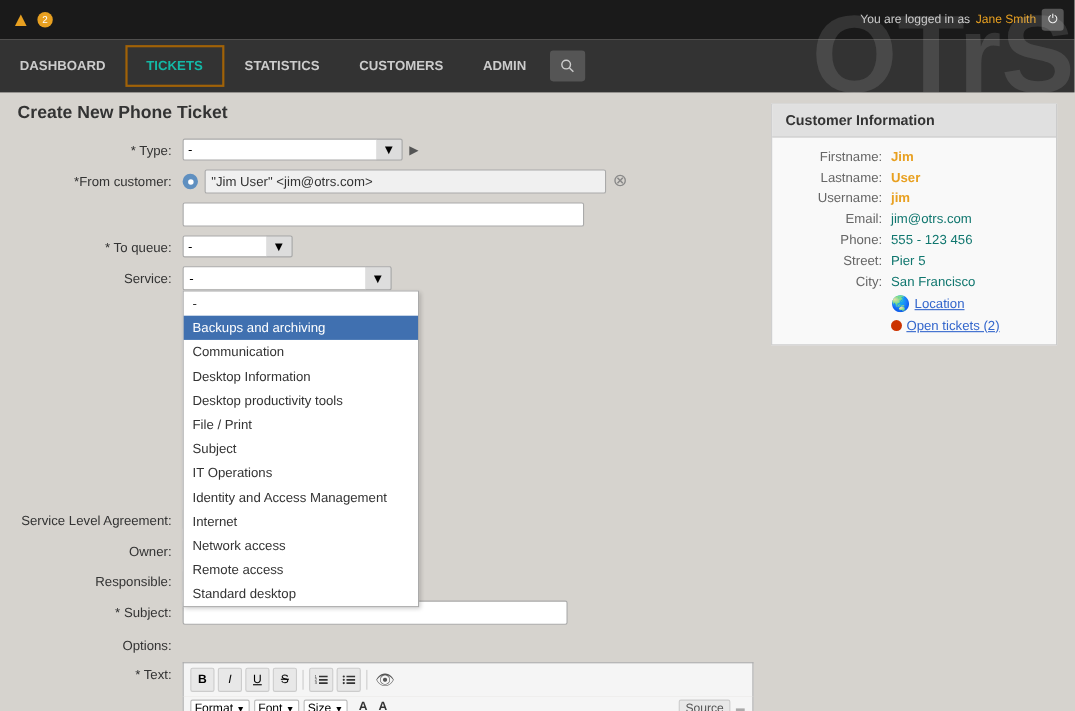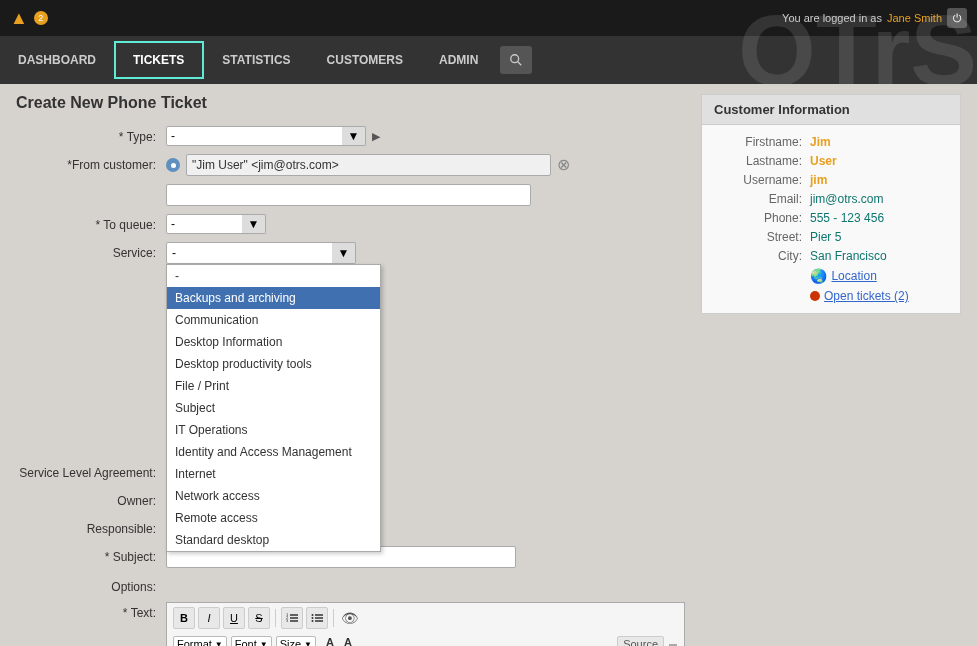--- a/index.html
+++ b/index.html
@@ -37,21 +37,21 @@
       height: 48px;
       padding: 0;
     }
     .nav-item {
       color: #ccc; padding: 0 18px; height: 38px; display: flex;
       align-items: center; cursor: pointer; font-size: 12px;
       font-weight: bold; text-transform: uppercase; border: none;
       background: transparent;
     }
     .nav-item.active {
-      border: 2px solid #5eead4; color: #ffffff; background: transparent; padding-left: 17px;
+      border: 2px solid #a16207; color: #14b8a6; background: transparent; padding-left: 17px;
     }
     .search-box {
       margin-left: 4px; background: #555; border: none; border-radius: 3px;
       width: 32px; height: 28px; display: flex; align-items: center;
       justify-content: center; cursor: pointer;
     }
     .search-box svg { width: 14px; height: 14px; fill: #ccc; }
 
     
     .page-content {

